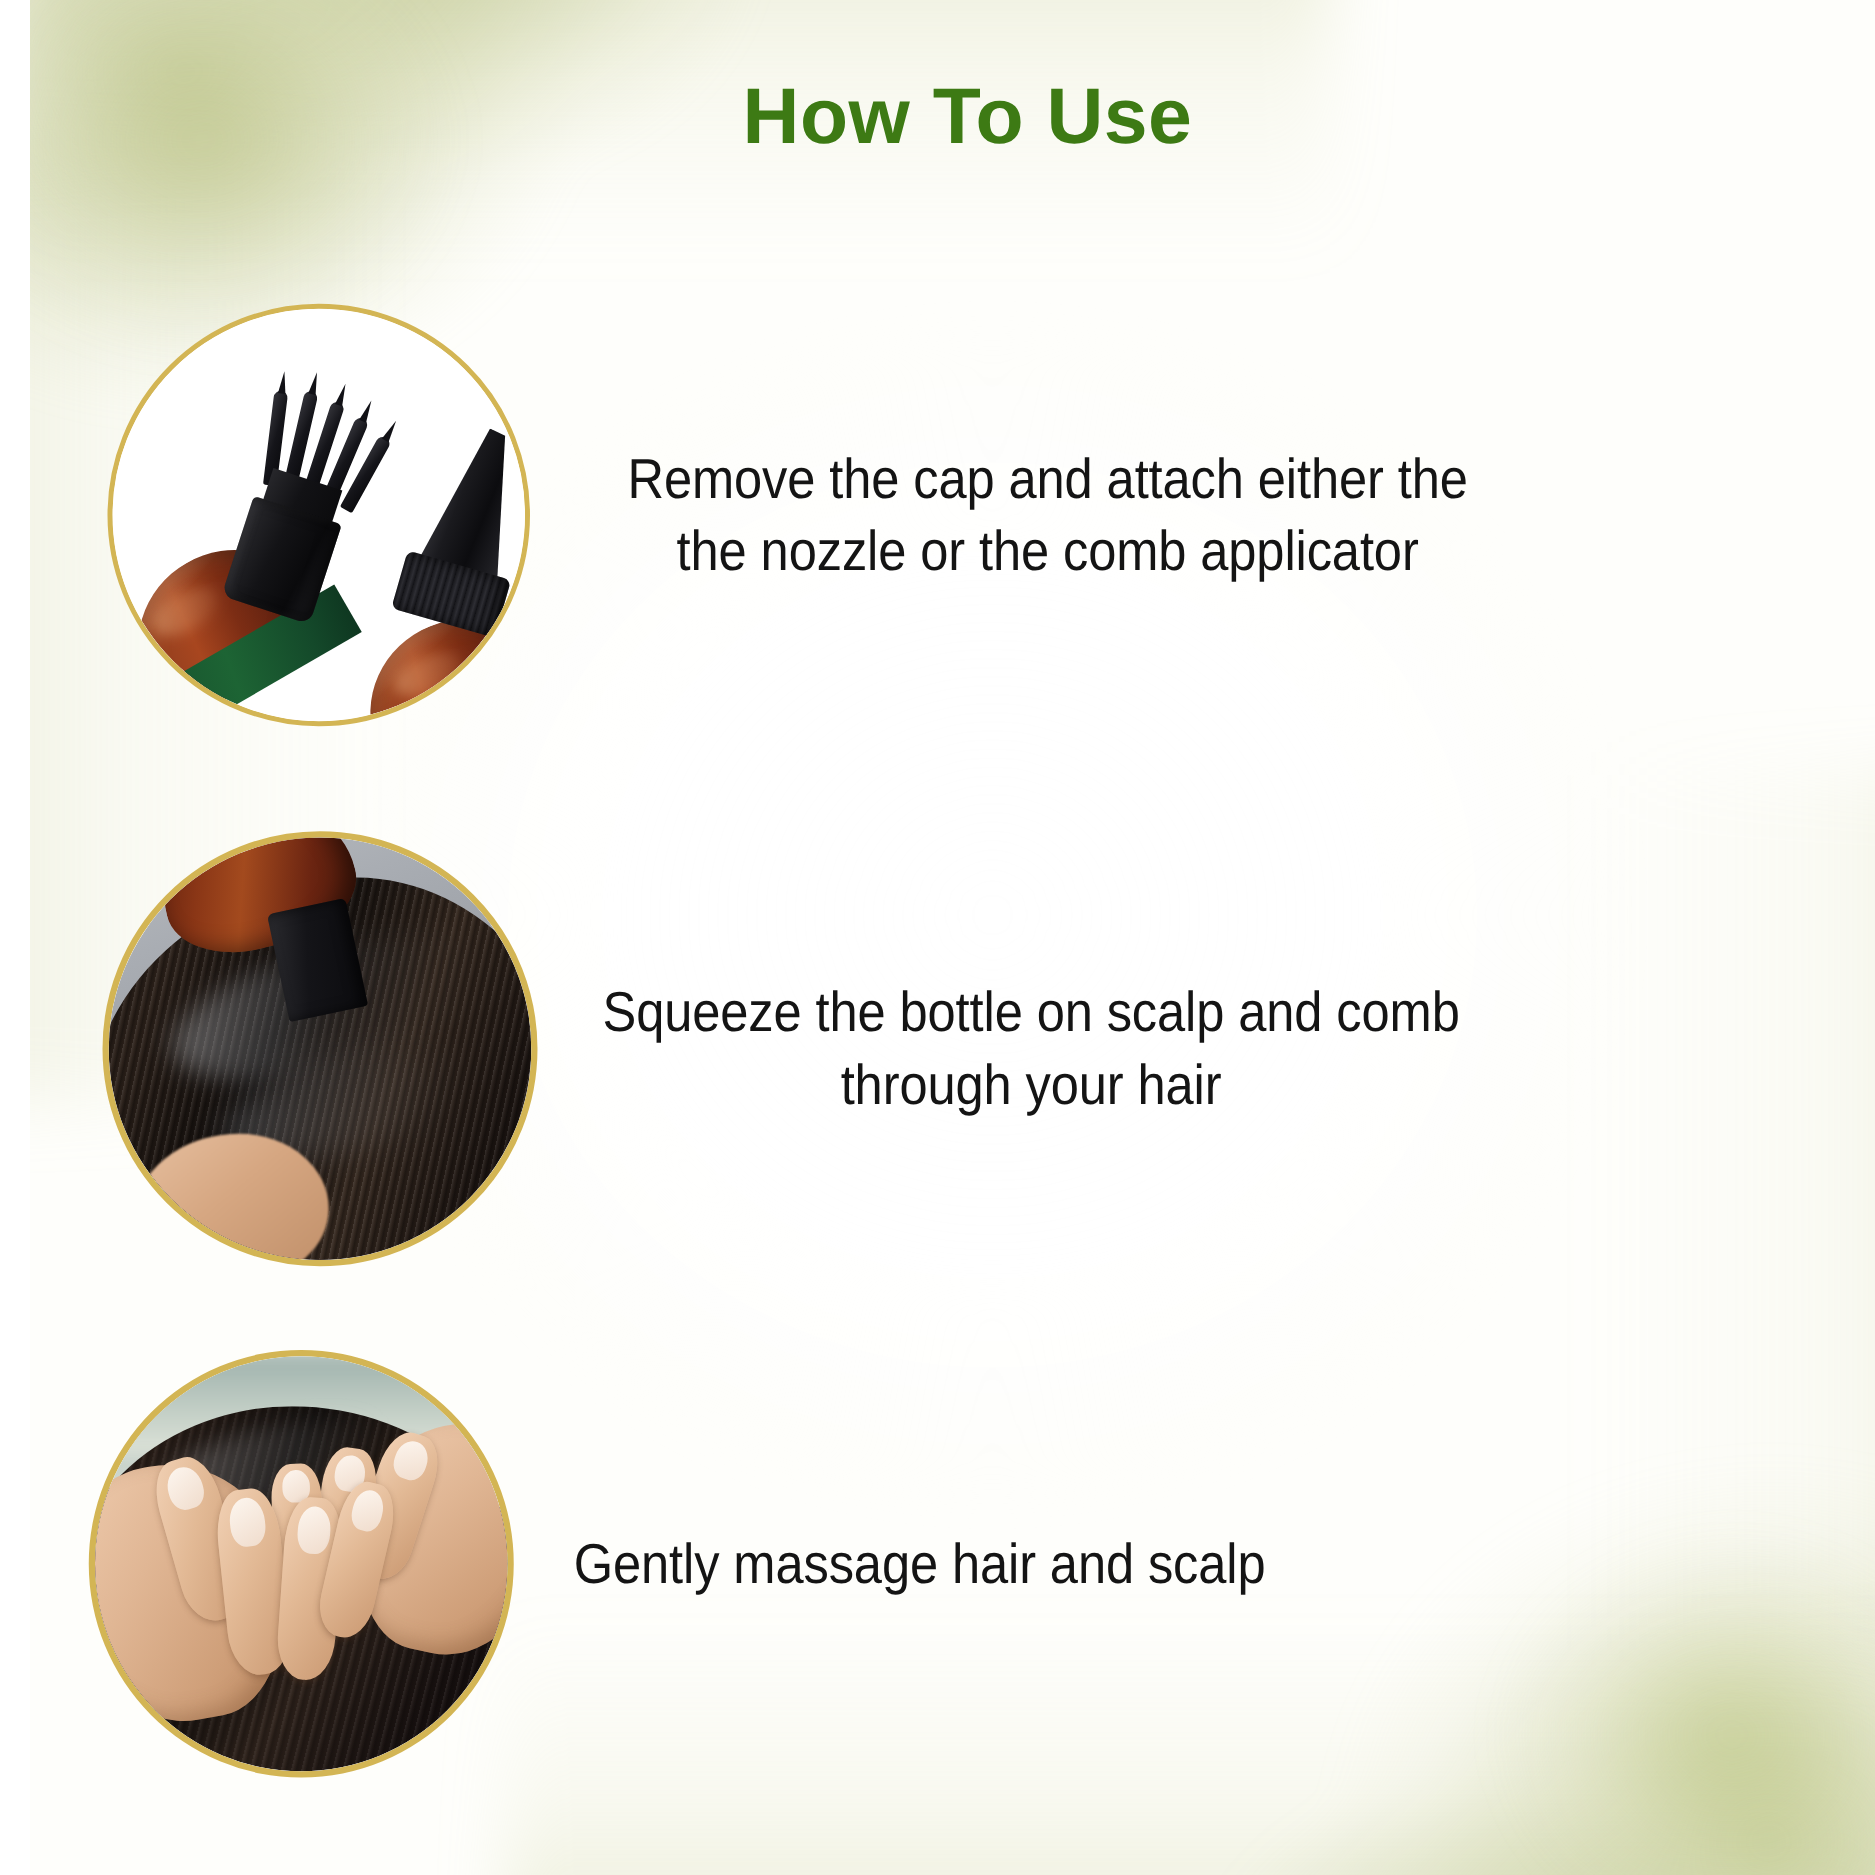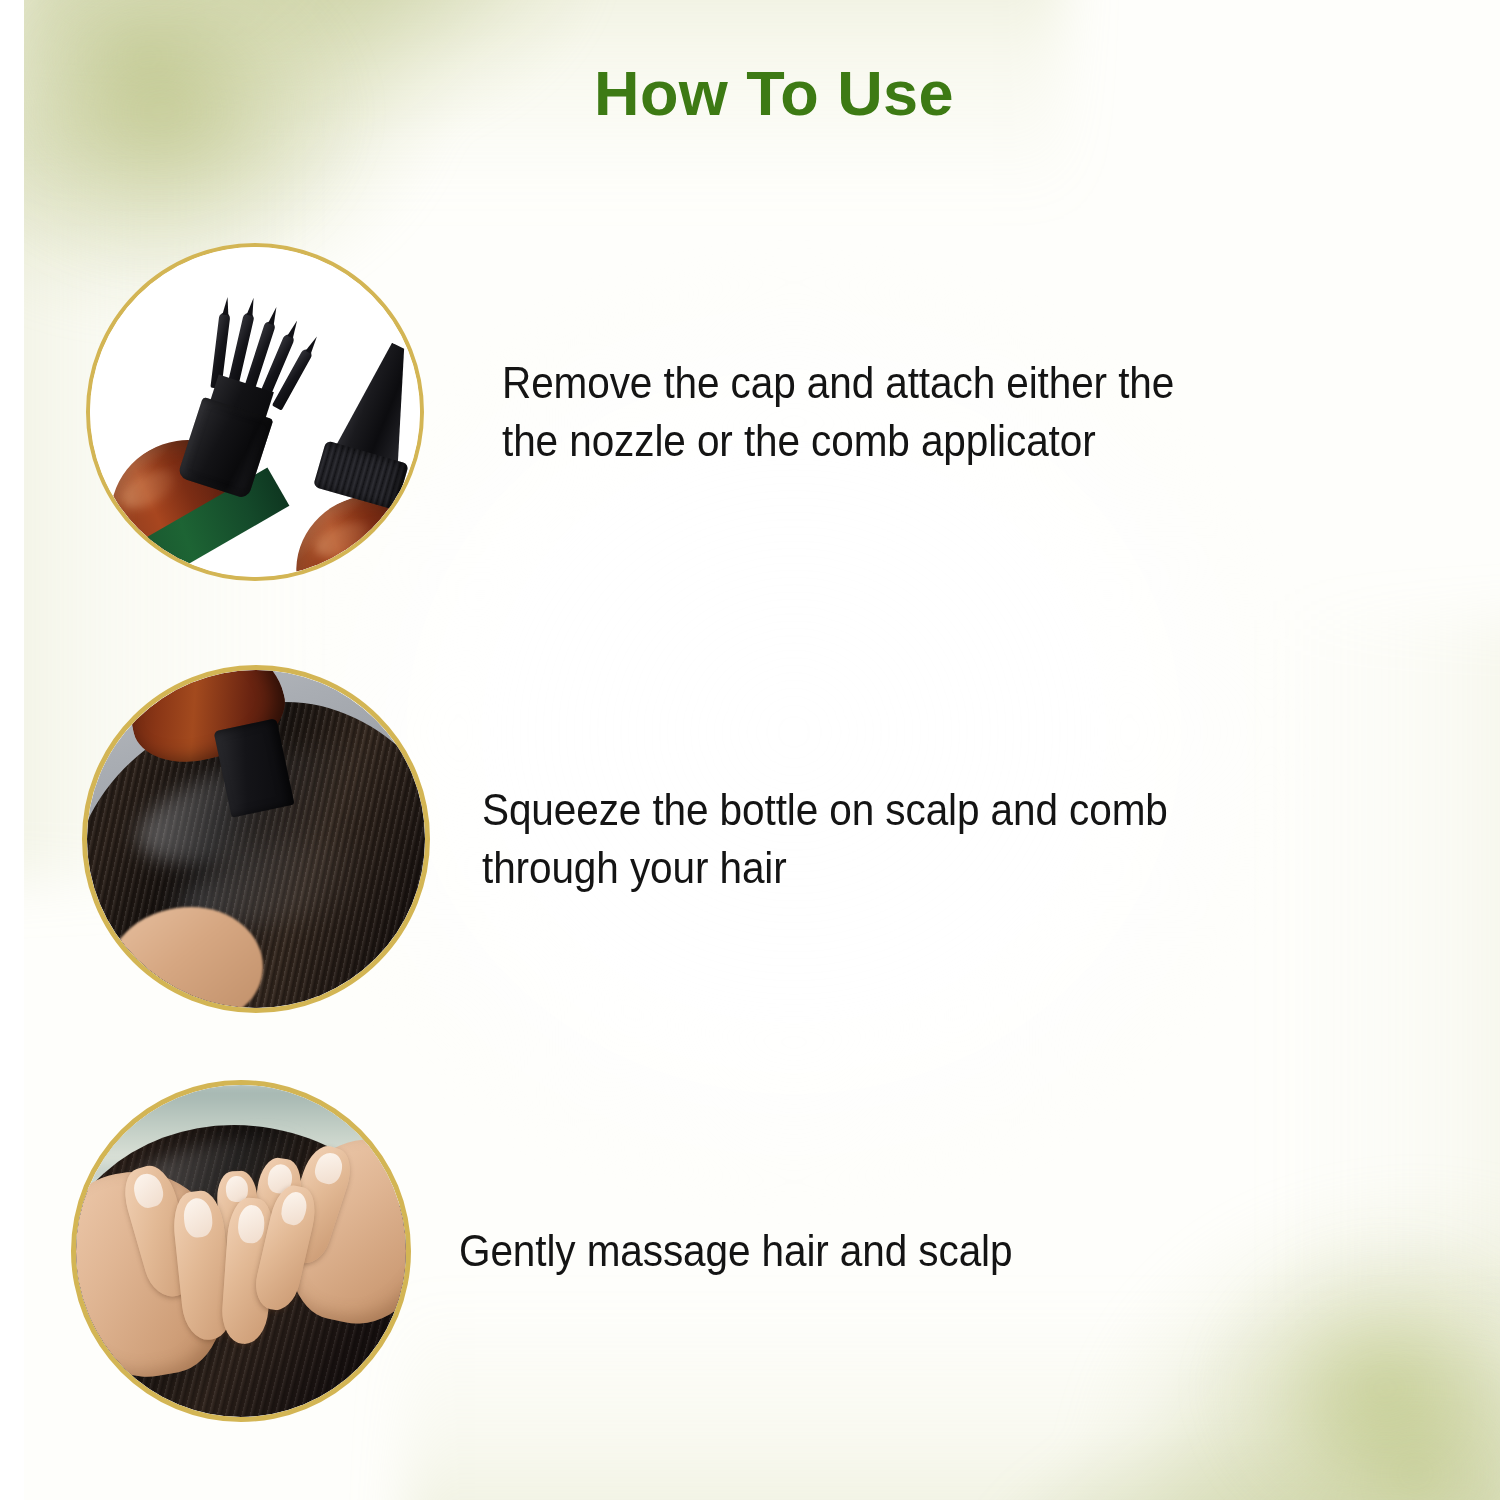--- a/index.html
+++ b/index.html
@@ -99,20 +99,21 @@
     color: #3d7a14;
     line-height: 1.05;
     white-space: nowrap;
   }
 
   
   .step {
     position: absolute;
     display: flex;
     align-items: center;
+    text-align: center;
   }
   .step-1 { left: 0px;  top: 243px;  width: 1420px; }
   .step-2 { left: 0px;  top: 665px;  width: 1420px; }
   .step-3 { left: 0px;  top: 1080px; width: 1420px; }
 
   .thumb {
     position: relative;
     flex: 0 0 auto;
     border-radius: 50%;
     overflow: hidden;

